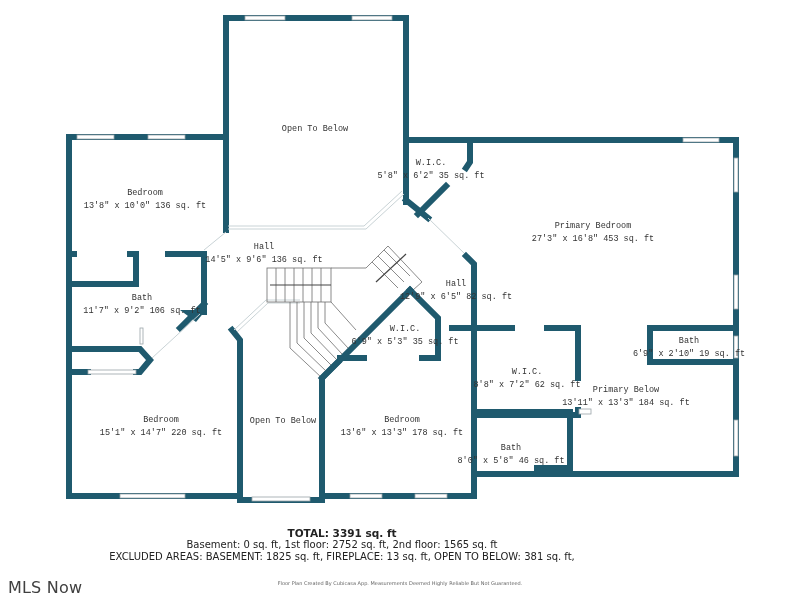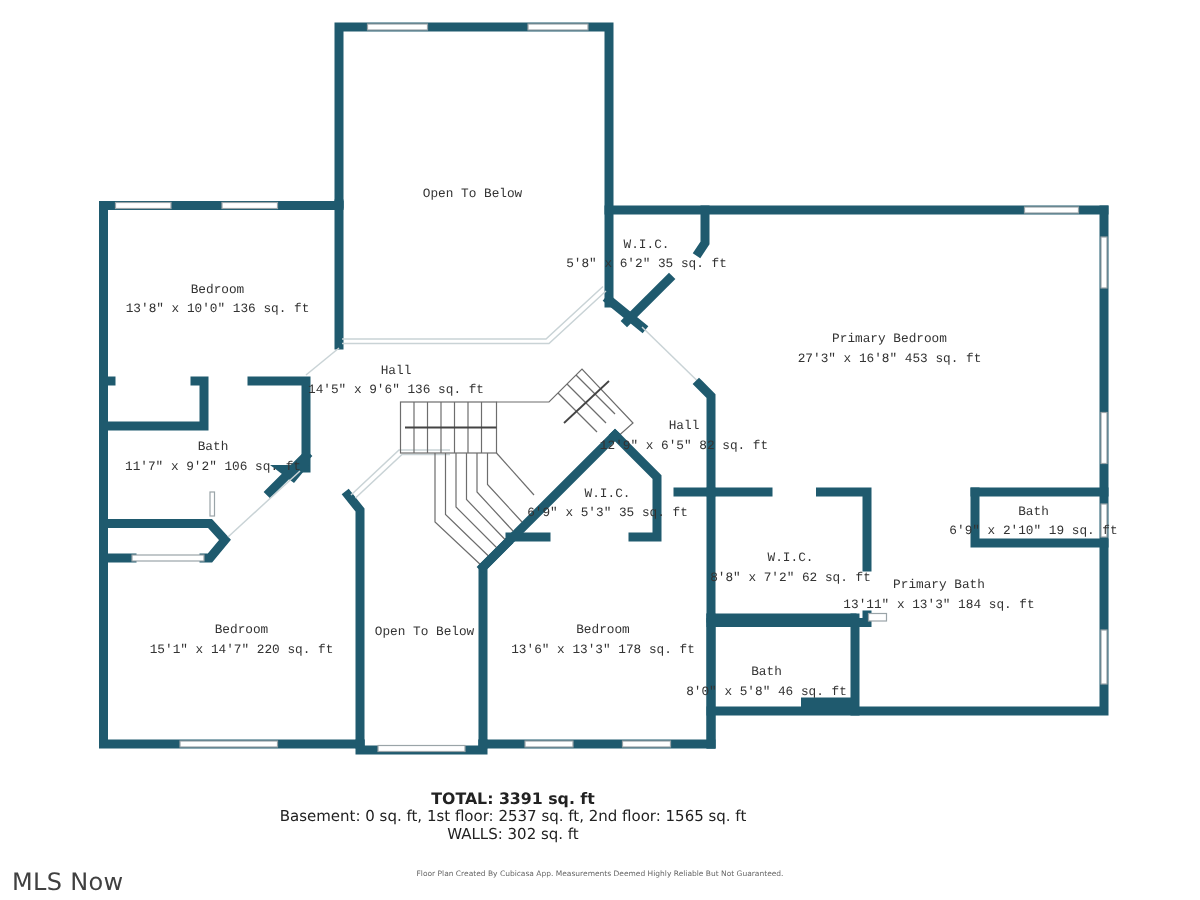--- a/index.html
+++ b/index.html
@@ -155,38 +155,38 @@
 </div>
 <div class="room-label" style="left:689px;top:335px;">
   <div>Bath</div>
   <div>6'9" x 2'10" 19 sq. ft</div>
 </div>
 <div class="room-label" style="left:527px;top:366px;">
   <div>W.I.C.</div>
   <div>8'8" x 7'2" 62 sq. ft</div>
 </div>
 <div class="room-label" style="left:626px;top:384px;">
-  <div>Primary Bath</div>
+  <div>Primary Below</div>
   <div>13'11" x 13'3" 184 sq. ft</div>
 </div>
 <div class="room-label" style="left:161px;top:414px;">
   <div>Bedroom</div>
   <div>15'1" x 14'7" 220 sq. ft</div>
 </div>
 <div class="room-label" style="left:283px;top:415px;">
   <div>Open To Below</div>
 </div>
 <div class="room-label" style="left:402px;top:414px;">
   <div>Bedroom</div>
   <div>13'6" x 13'3" 178 sq. ft</div>
 </div>
 <div class="room-label" style="left:511px;top:442px;">
   <div>Bath</div>
   <div>8'0" x 5'8" 46 sq. ft</div>
 </div>
 
 <div class="summary">
   <div class="total">TOTAL: 3391 sq. ft</div>
-  <div>Basement: 0 sq. ft, 1st floor: 2537 sq. ft, 2nd floor: 1565 sq. ft</div>
-  <div>WALLS: 302 sq. ft</div>
+  <div>Basement: 0 sq. ft, 1st floor: 2752 sq. ft, 2nd floor: 1565 sq. ft</div>
+  <div>EXCLUDED AREAS: BASEMENT: 1825 sq. ft, FIREPLACE: 13 sq. ft, OPEN TO BELOW: 381 sq. ft,</div>
 </div>
 <div class="disclaimer">Floor Plan Created By Cubicasa App. Measurements Deemed Highly Reliable But Not Guaranteed.</div>
 <div class="watermark">MLS Now</div>
 
 </body></html>

